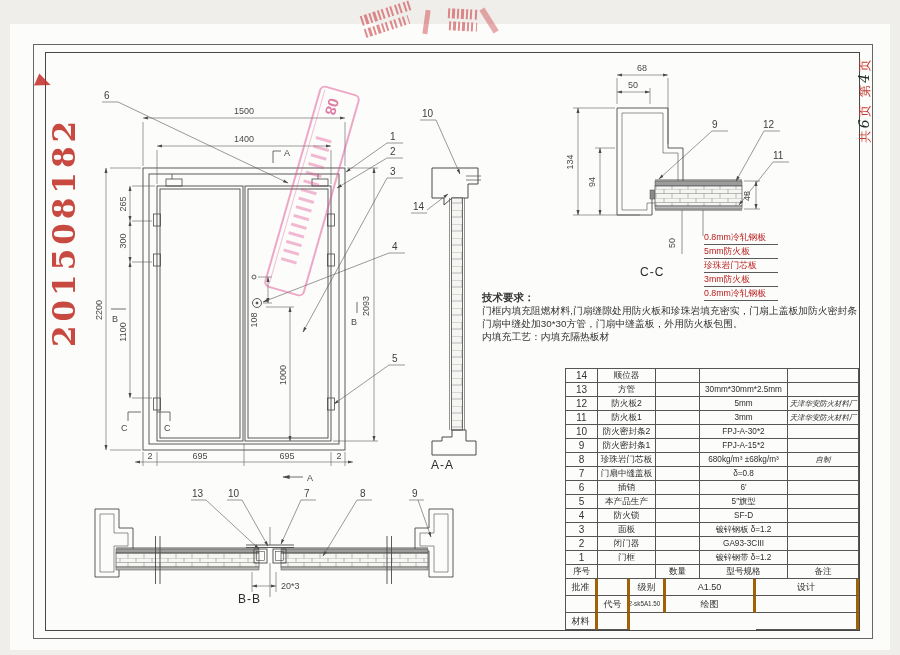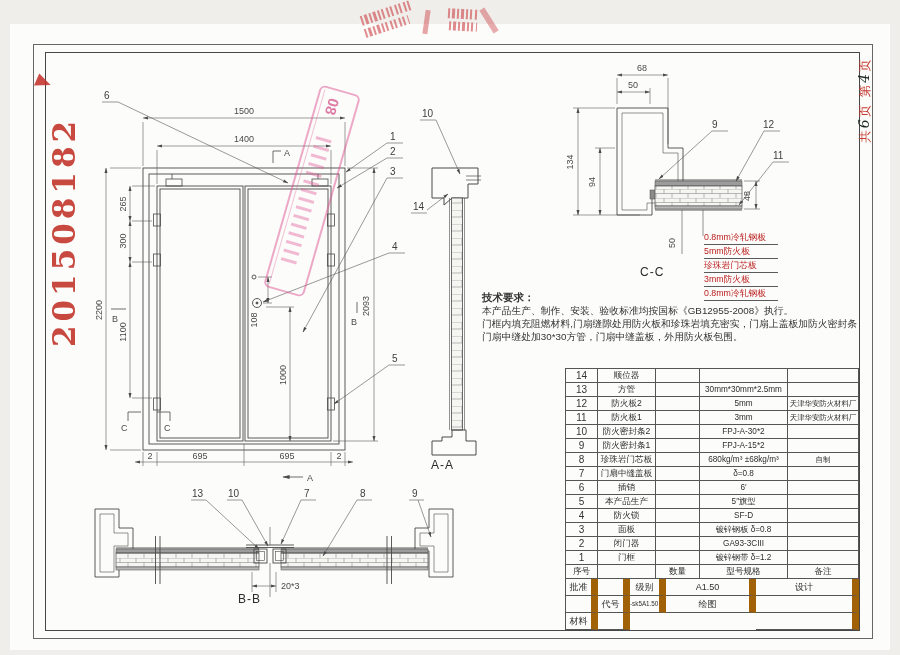--- a/index.html
+++ b/index.html
@@ -16,25 +16,25 @@
   
   .notes{position:absolute;left:482px;top:291px;width:390px;color:#333;font-size:9.8px;line-height:13px;white-space:nowrap;}
   .notes .t{font-weight:bold;font-size:10.5px;}
   
   .cclayers{position:absolute;left:704px;top:231px;width:74px;color:#b91c1c;}
   .cclayers div{height:13px;line-height:13px;font-size:8.8px;border-bottom:1px solid #5a5a5a;white-space:nowrap;}
   
   table.parts{position:absolute;left:565px;top:368px;width:293px;border-collapse:collapse;table-layout:fixed;}
   table.parts td{border:1px solid #555;height:13px;padding:0 1px;font-size:8.6px;color:#2e2e2e;text-align:center;overflow:hidden;white-space:nowrap;}
   table.parts td.no{font-size:10px;color:#333;}
-  table.parts td.rk{font-size:7.4px;}
+  table.parts td.rk{font-size:7.4px;font-style:italic;}
   table.parts td.sp{font-size:8.2px;}
   
   .tblock{position:absolute;left:565px;top:578px;width:293px;height:51px;display:grid;grid-template-columns:32px 32px 36px 90px 103px;grid-auto-rows:17px;border-left:1px solid #555;border-top:1px solid #555;color:#2e2e2e;}
-  .tblock>div{border-right:7px solid #a16207;border-bottom:1px solid #555;font-size:9px;display:flex;align-items:center;justify-content:center;overflow:hidden;white-space:nowrap;}
+  .tblock>div{border-right:3px solid #a16207;border-bottom:1px solid #555;font-size:9px;display:flex;align-items:center;justify-content:center;overflow:hidden;white-space:nowrap;}
   .tblock .code{font-size:6.3px;}
   .tblock .prod{grid-column:5;grid-row:1/span 2;font-size:10px;letter-spacing:1px;}
   
   .serial{position:absolute;left:-71px;top:214px;width:270px;height:36px;transform:rotate(-90deg);color:#c43a30;font-family:"DejaVu Serif",serif;font-weight:bold;font-size:31px;letter-spacing:4px;text-align:center;opacity:.92;}
   .wedge{position:absolute;left:36px;top:76px;width:0;height:0;border-left:15px solid rgba(193,44,38,.85);border-top:6px solid transparent;border-bottom:7px solid transparent;transform:rotate(24deg);}
   .pagenote{position:absolute;left:809px;top:92px;width:110px;height:16px;transform:rotate(-90deg);font-size:12.5px;letter-spacing:2px;color:#c43a30;text-align:center;}
   .pagenote .hand{color:#1d2b22;font-family:"DejaVu Serif",serif;font-style:italic;font-size:14px;}
   .stamp-frag{position:absolute;filter:blur(.5px);opacity:.75;}
   .frag-tx{background:repeating-linear-gradient(90deg,rgba(198,38,45,.7) 0 2px,rgba(198,38,45,0) 2px 4.5px);}
   .dstamp{position:absolute;left:291px;top:86px;width:38px;height:206px;transform:rotate(16deg);border:2px solid rgba(224,84,148,.5);border-radius:6px;color:rgba(206,54,120,.65);}
@@ -307,23 +307,23 @@
     <text class="lt" x="360" y="497">8</text>
     <text class="lt" x="412" y="497">9</text>
   </g>
   <text class="sec" x="238" y="603">B-B</text>
 </svg>
 
 <div class="notes">
   <div class="t">技术要求：</div>
   <div>
 
-  <div>本产品生产、制作、安装、验收标准均按国标《GB12955-2008》执行。</div>
       <div>门框内填充阻燃材料,门扇缝隙处用防火板和珍珠岩填充密实，门扇上盖板加防火密封条</div>
       <div>门扇中缝处加30*30方管，门扇中缝盖板，外用防火板包围。</div>
+      <div>内填充工艺：内填充隔热板材</div>
     </div>
 </div>
 
 <div class="cclayers">
 
 <div>0.8mm冷轧钢板</div>
     <div>5mm防火板</div>
     <div>珍珠岩门芯板</div>
     <div>3mm防火板</div>
     <div>0.8mm冷轧钢板</div>
@@ -424,21 +424,21 @@
         <td>防火锁</td>
         <td></td>
         <td class="sp">SF-D</td>
         <td class="rk"></td>
       </tr>
 
       <tr>
         <td class="no">3</td>
         <td>面板</td>
         <td></td>
-        <td class="sp">镀锌钢板 δ=0.8</td>
+        <td class="sp">镀锌钢板 δ=1.2</td>
         <td class="rk"></td>
       </tr>
 
       <tr>
         <td class="no">2</td>
         <td>闭门器</td>
         <td></td>
         <td class="sp">GA93-3CIII</td>
         <td class="rk"></td>
       </tr>

